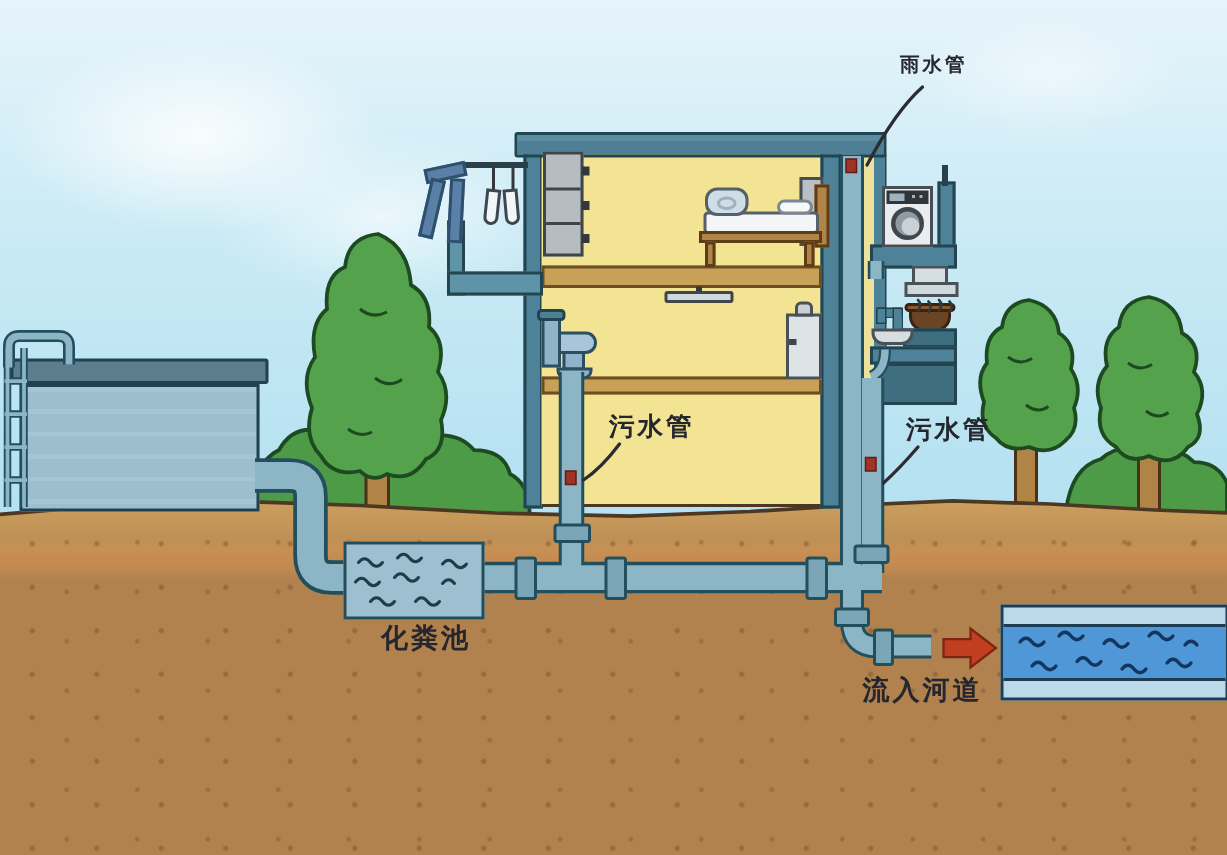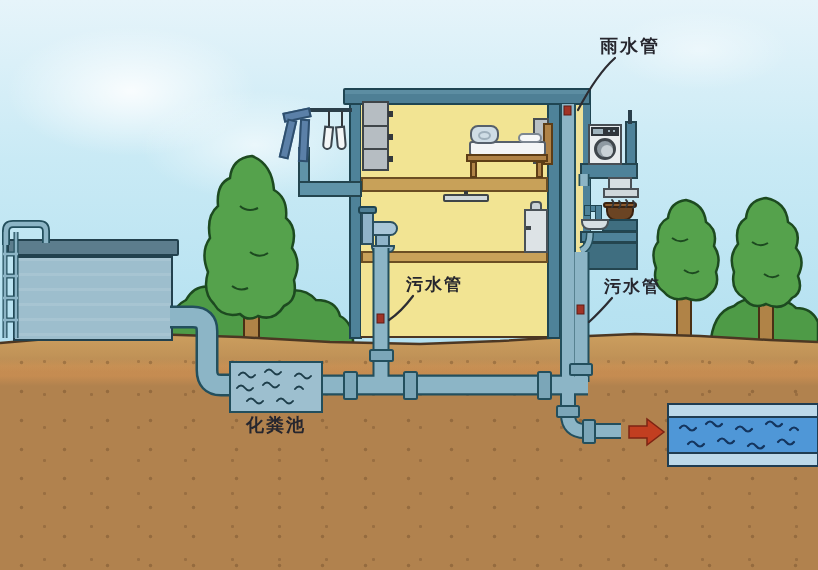--- a/index.html
+++ b/index.html
@@ -226,18 +226,19 @@
         <path d="m64,13 q4,-5 8,0 q4,5 8,0"></path>
           <path d="m6,25 q4,-5 8,0 q4,5 8,0"></path>
         <path d="m32,22 q4,-5 8,0 q4,5 8,0"></path>
           <path d="m64,26 q4,-5 8,0"></path>
         <path d="m16,38 q4,-5 8,0 q4,5 8,0"></path>
           <path d="m46,38 q4,-5 8,0 q4,5 8,0"></path>
       </g>
     </svg>
   </div>
 
-  <div class="label" style="left:600px;top:34px;font-size:18px;">雨水管</div>
+  <div class="label" style="left:600px;top:34px;font-size:13px;">雨水管</div>
   <div class="label" style="left:406px;top:273px;font-size:17px;">污水管</div>
   <div class="label" style="left:604px;top:275px;font-size:17px;">污水管</div>
-  <div class="label" style="left:238px;top:413px;width:76px;font-size:18px;">化粪池</div>
+  <div class="label" style="left:238px;top:413px;width:76px;font-size:18px;text-align:right;">化粪池</div>
+  <div class="label" style="left:574px;top:448px;width:82px;font-size:18px;">流入河道</div>
 
 </div>
 
 </body></html>

